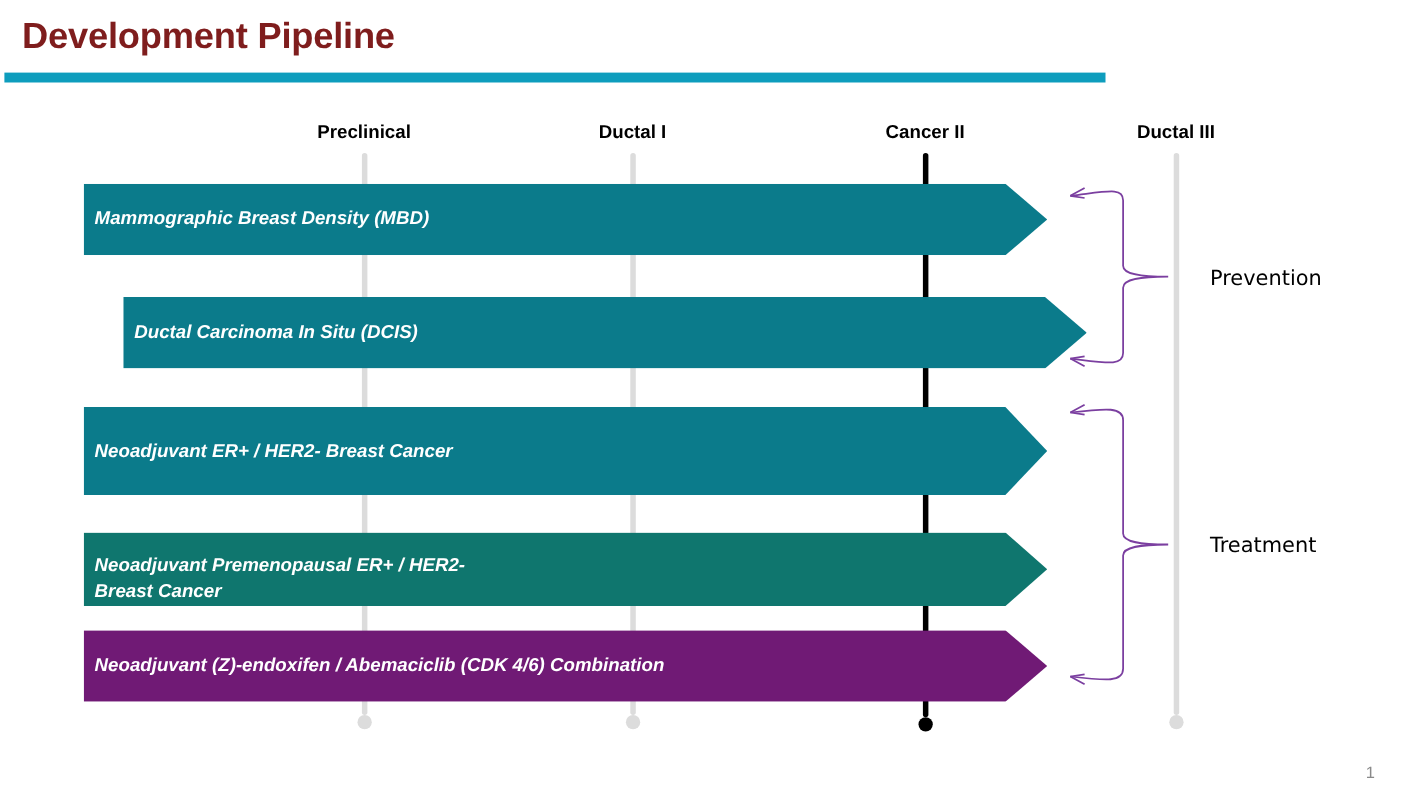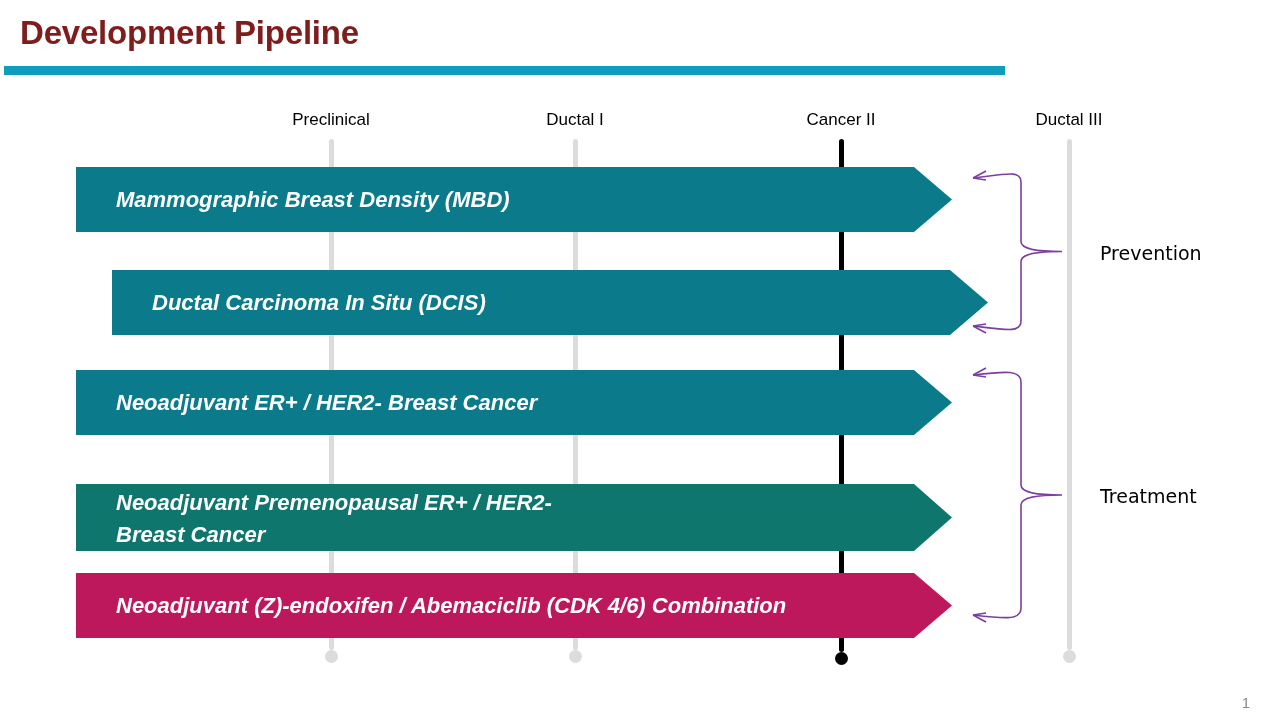--- a/index.html
+++ b/index.html
@@ -38,21 +38,21 @@
     width: 1001px;
     height: 9px;
     background: #0E9DBD;
   }
 
   
   .phase-label {
     position: absolute;
     top: 110px;
     font-size: 17px;
-    font-weight: normal;
+    font-weight: bold;
     color: #000000;
     transform: translateX(-50%);
     white-space: nowrap;
   }
   
   .gridline {
     position: absolute;
     top: 139px;
     width: 5px;
     margin-left: -2.5px;
@@ -75,24 +75,24 @@
   .grid-dot.dark { background: #000000; }
 
   
   .bar {
     position: absolute;
     left: 76px;
     background: #0B7B8B;
     display: flex;
     align-items: center;
     box-sizing: border-box;
-    padding-left: 40px;
+    padding-left: 10px;
     padding-right: 90px;
     color: #ffffff;
-    font-size: 22px;
+    font-size: 17px;
     font-weight: bold;
     font-style: italic;
     line-height: 1.45;
     clip-path: polygon(0 0, calc(100% - 38px) 0, 100% 50%, calc(100% - 38px) 100%, 0 100%);
   }
   .bar-text {
     display: block;
     white-space: pre-line;
   }
 
@@ -145,28 +145,28 @@
       <div class="grid-dot" style="left: 1069px; top: 650px;"></div>
     </div>
 
   <div id="bars-layer">
       <div class="bar" style="top: 167px; height: 65px; width: 876px; background: rgb(11, 123, 139);">
         <span class="bar-text">Mammographic Breast Density (MBD)</span>
       </div>
       <div class="bar" style="top: 270px; height: 65px; width: 876px; background: rgb(11, 123, 139); margin-left: 36px;">
         <span class="bar-text">Ductal Carcinoma In Situ (DCIS)</span>
       </div>
-      <div class="bar" style="top: 370px; height: 65px; width: 876px; background: rgb(11, 123, 139);">
+      <div class="bar" style="top: 370px; height: 80px; width: 876px; background: rgb(11, 123, 139);">
         <span class="bar-text">Neoadjuvant ER+ / HER2- Breast Cancer</span>
       </div>
       <div class="bar" style="top: 484px; height: 67px; width: 876px; background: #0f766e; align-items: flex-end;">
         <span class="bar-text">Neoadjuvant Premenopausal ER+ / HER2-
 Breast Cancer</span>
       </div>
-      <div class="bar" style="top: 573px; height: 65px; width: 876px; background: #be185d;">
+      <div class="bar" style="top: 573px; height: 65px; width: 876px; background: #701a75;">
         <span class="bar-text">Neoadjuvant (Z)-endoxifen / Abemaciclib (CDK 4/6) Combination</span>
       </div>
     </div>
 
   <div id="groups-layer">
       <svg class="brace" width="120" height="191" viewBox="0 0 120 191" style="left: 965px; top: 156px;">
         <path d="M 8 22 C 42 18 56 14 56 26 L 56 85.5 C 56 93.5 72 95.5 97 95.5 C 72 95.5 56 97.5 56 105.5 L 56 165 C 56 177 42 174 8 170" fill="none" stroke="#7B3FA0" stroke-width="1.6"></path>
         <path d="M 8 22 L 21 15 M 8 22 L 21 24" fill="none" stroke="#7B3FA0" stroke-width="1.6"></path>
         <path d="M 8 170 L 21 177 M 8 170 L 21 168" fill="none" stroke="#7B3FA0" stroke-width="1.6"></path>
       </svg>

